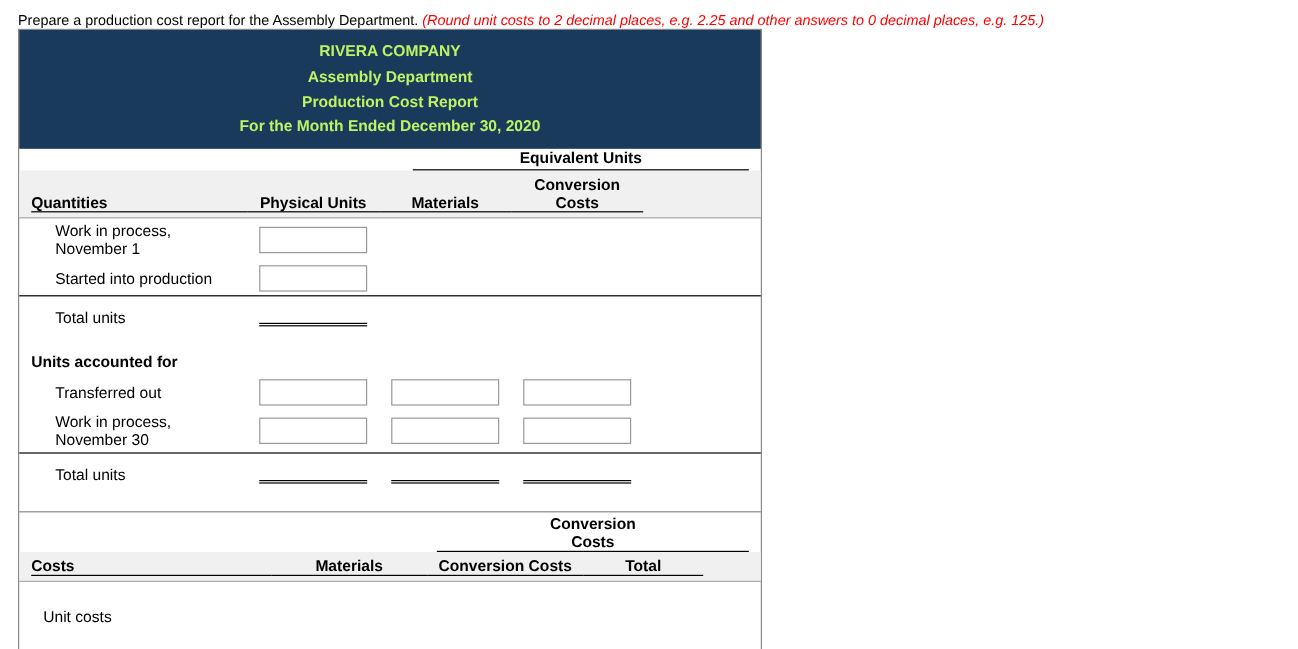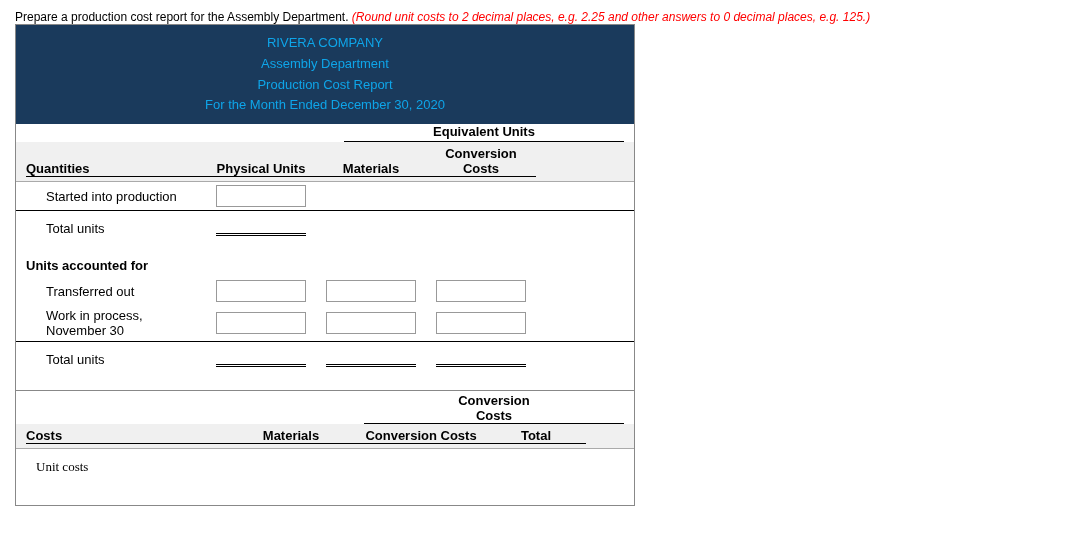--- a/index.html
+++ b/index.html
@@ -17,25 +17,25 @@
     .instruction span.italic-red {
       color: red;
       font-style: italic;
     }
     .report-container {
       width: 620px;
       border: 1px solid #888;
     }
     .report-header {
       background-color: #1a3a5c;
-      color: #0ea5e9;
+      color: #bef264;
       text-align: center;
       padding: 8px 5px;
       font-size: 13px;
-      font-weight: normal;
+      font-weight: bold;
       line-height: 1.6;
     }
     .equiv-units-header-row {
       display: flex;
       justify-content: flex-end;
       padding: 0 10px;
     }
     .equiv-label {
       width: 280px;
       text-align: center;
@@ -161,22 +161,21 @@
     .costs-col-total {
       flex: 0 0 100px;
       text-align: center;
       font-weight: bold;
       font-size: 13px;
       border-bottom: 1px solid #000;
     }
     .costs-data-row {
       display: flex;
       align-items: flex-start;
-      padding: 10px 10px;
-      font-family: Liberation Serif, serif;
+      padding: 21px 10px;
     }
     .costs-row-label {
       flex: 0 0 200px;
       font-size: 13px;
       padding-left: 10px;
     }
     .costs-input-cell {
       flex: 0 0 130px;
       display: flex;
       align-items: center;
@@ -218,20 +217,28 @@
     <div class="col-phys">
       <span>Physical Units</span>
     </div>
     <div class="col-mat">Materials</div>
     <div class="col-conv">
       <span>Conversion Costs</span>
     </div>
   </div>
 
 
+  <div class="data-row">
+    <div class="row-label indented">Work in process, November 1</div>
+    <div class="input-cell">
+      <input type="text" style="">
+    </div>
+    <div class="input-cell"></div>
+    <div class="input-cell"></div>
+  </div>
 
   <div class="data-row">
     <div class="row-label indented">Started into production</div>
     <div class="input-cell">
       <input type="text" style="">
     </div>
     <div class="input-cell"></div>
     <div class="input-cell"></div>
   </div>
 

